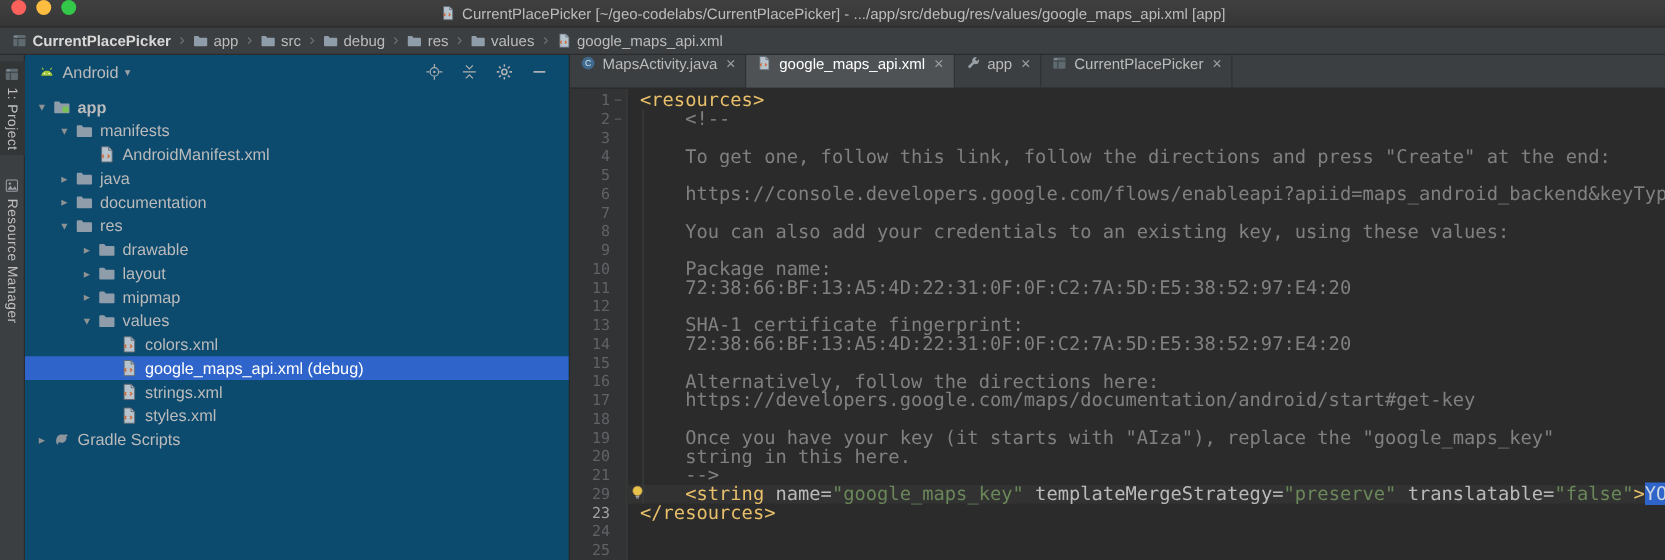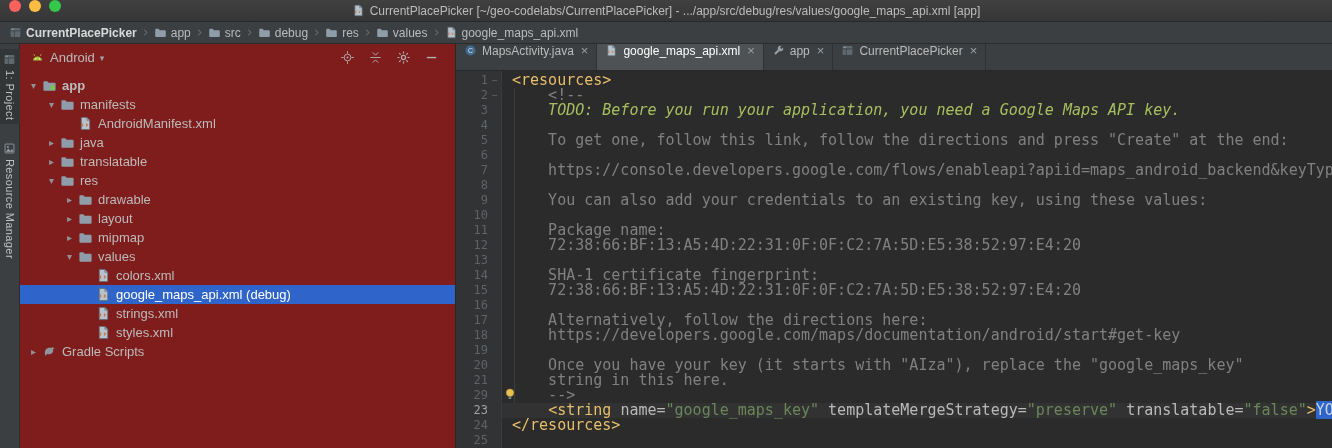--- a/index.html
+++ b/index.html
@@ -22,21 +22,21 @@
   .crumb-sep{display:flex;align-items:center;padding:0 1px}
   .crumb-sep svg{width:9px;height:9px}
   
   .main{flex:1;display:flex;min-height:0}
   .toolstrip{width:20px;background:#3c3f41;border-right:1px solid #2b2b2b;display:flex;
     flex-direction:column;align-items:center;padding-top:5px;flex:none}
   .toolbtn{display:flex;flex-direction:column;align-items:center;gap:4px;padding:4px 0;width:20px}
   .toolbtn.active{background:#333637}
   .vlabel{writing-mode:vertical-rl;font-size:11px;color:#c0c0c0;letter-spacing:.4px}
   
-  .project-panel{width:436px;background:#7f1d1d;border-right:1px solid #282828;display:flex;
+  .project-panel{width:436px;background:#0c4a6e;border-right:1px solid #282828;display:flex;
     flex-direction:column;flex:none}
   .panel-header{height:27px;display:flex;align-items:center;padding:0 8px 0 10px;flex:none}
   .view-selector{display:flex;align-items:center;gap:5px;font-size:13px;color:#bbbbbb}
   .caret{font-size:9px;color:#9da0a3}
   .header-icons{margin-left:auto;display:flex;align-items:center;gap:13px;padding-right:8px}
   .icon16 svg{width:15px;height:15px;display:block}
   .icon13 svg{width:13px;height:13px;display:block}
   .tree{flex:1;padding-top:5px;overflow:hidden;font-size:13px;color:#bbbbbb}
   .tree-row{height:19px;display:flex;align-items:center;white-space:nowrap;width:100%}
   .tree-row.selected{background:#2F65CA;color:#ffffff}
@@ -298,21 +298,21 @@
             <span class="tlabel">java</span>
           </div>
           <div class="tree-row">
             <span style="width: 24px; flex: 0 0 auto;"></span>
             <span class="chev">▸</span>
             <span class="ticon">
               <svg viewBox="0 0 16 16">
                 <path d="M1.5 4.5c0-.6.4-1 1-1h3.2l1.4 1.6h6.4c.6 0 1 .4 1 1v6.4c0 .6-.4 1-1 1H2.5c-.6 0-1-.4-1-1z" fill="#8E9DA9"></path>
               </svg>
             </span>
-            <span class="tlabel">translatable</span>
+            <span class="tlabel">documentation</span>
           </div>
           <div class="tree-row">
             <span style="width: 24px; flex: 0 0 auto;"></span>
             <span class="chev">▾</span>
             <span class="ticon">
               <svg viewBox="0 0 16 16">
                 <path d="M1.5 4.5c0-.6.4-1 1-1h3.2l1.4 1.6h6.4c.6 0 1 .4 1 1v6.4c0 .6-.4 1-1 1H2.5c-.6 0-1-.4-1-1z" fill="#8E9DA9"></path>
               </svg>
             </span>
             <span class="tlabel">res</span>
@@ -568,21 +568,20 @@
         <div class="code">
           <div class="indent-guide"></div>
           <div class="bulb">
               <svg viewBox="0 0 16 16">
                 <circle cx="8" cy="6.5" r="4.3" fill="#E8C34C" stroke="#A8883C" stroke-width=".6"></circle>
                 <path d="M6.3 11.5h3.4M6.7 13h2.6" stroke="#9AA0A6" stroke-width="1.1" fill="none"></path>
               </svg>
             </div>
         <div class="cl"><span class="tk-tag">&lt;resources&gt;</span></div>
             <div class="cl"><span class="tk-comment">    &lt;!--</span></div>
-            <div class="cl"><span class="tk-todo">    TODO: Before you run your application, you need a Google Maps API key.</span></div>
             <div class="cl"></div>
             <div class="cl"><span class="tk-comment">    To get one, follow this link, follow the directions and press "Create" at the end:</span></div>
             <div class="cl"></div>
             <div class="cl"><span class="tk-comment">    https://console.developers.google.com/flows/enableapi?apiid=maps_android_backend&amp;keyType=CLIENT_SIDE_ANDROID&amp;r=72</span></div>
             <div class="cl"></div>
             <div class="cl"><span class="tk-comment">    You can also add your credentials to an existing key, using these values:</span></div>
             <div class="cl"></div>
             <div class="cl"><span class="tk-comment">    Package name:</span></div>
             <div class="cl"><span class="tk-comment">    72:38:66:BF:13:A5:4D:22:31:0F:0F:C2:7A:5D:E5:38:52:97:E4:20</span></div>
             <div class="cl"></div>

